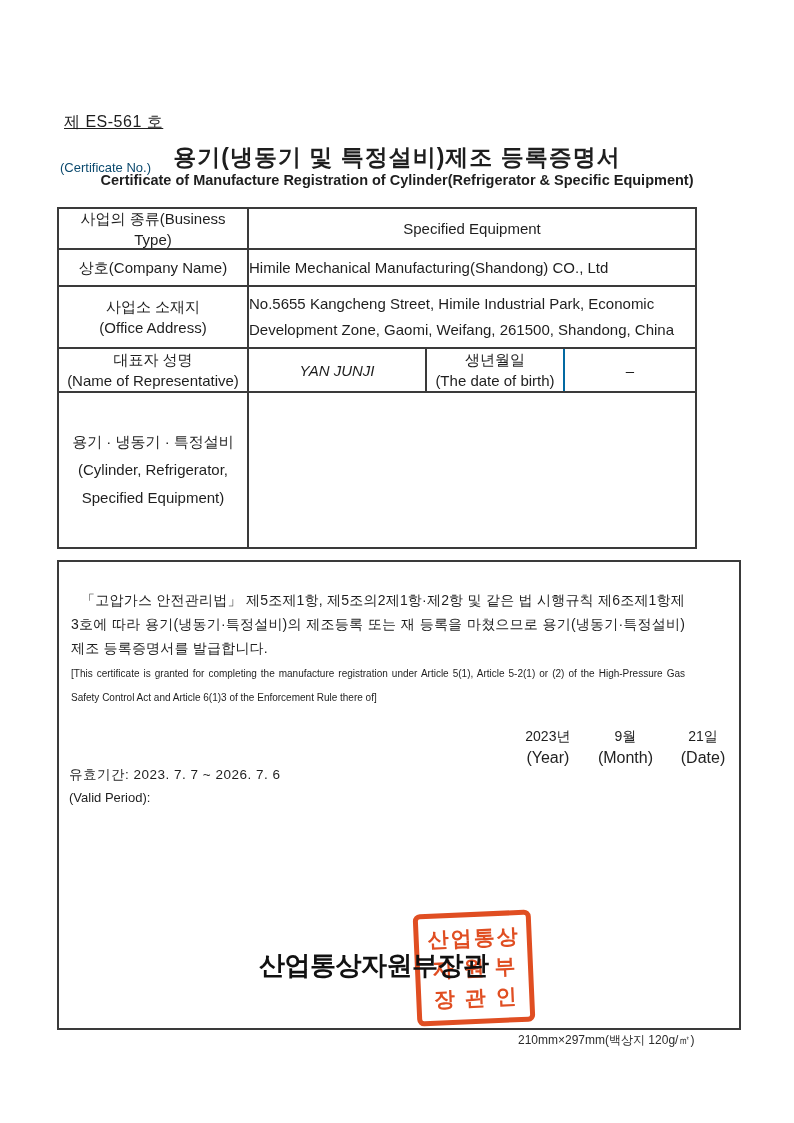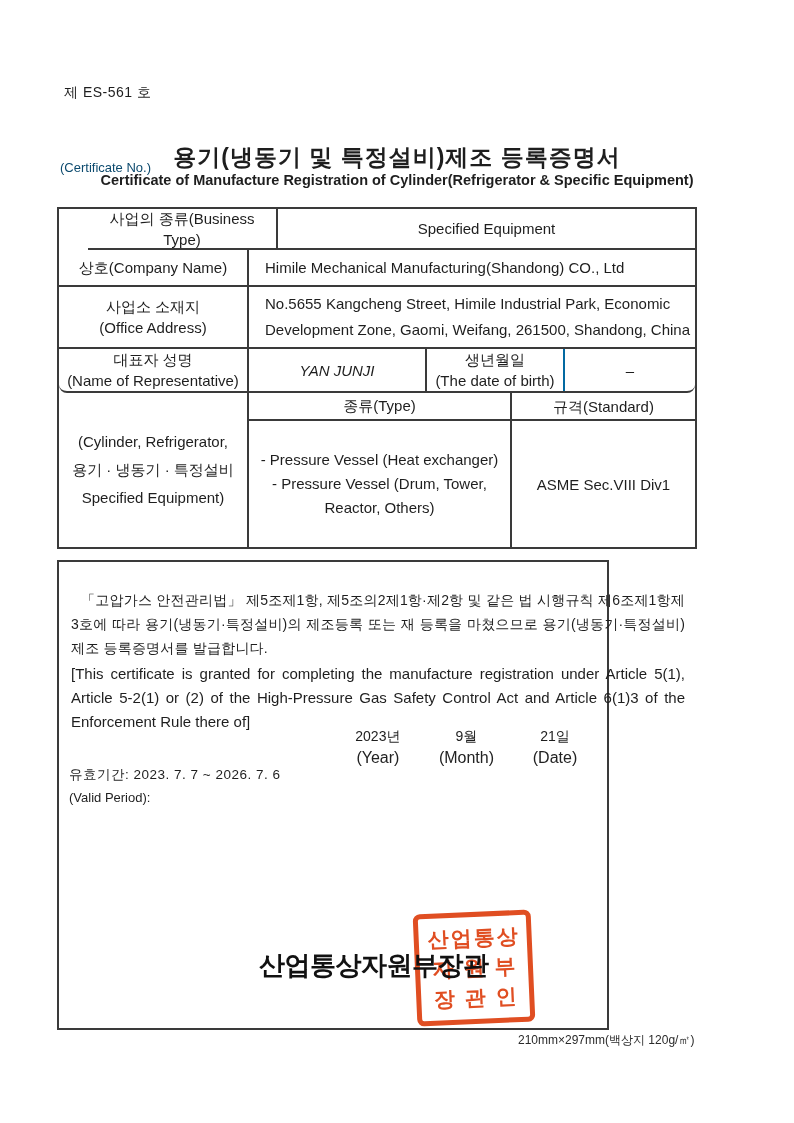--- a/index.html
+++ b/index.html
@@ -4,64 +4,64 @@
 <style>
   html,body { margin:0; padding:0; background:#ffffff; }
   body {
     width:794px; height:1123px; position:relative; overflow:hidden;
     font-family:"Liberation Sans","DejaVu Sans",sans-serif;
     color:#1e1e1e;
   }
   .abs { position:absolute; }
 
   
-  .cert-no   { left:64px; top:84px; font-size:14px; letter-spacing:.5px; }
+  .cert-no   { left:64px; top:112px; font-size:16px; letter-spacing:.5px;text-decoration:underline; }
   .cert-no-l { left:60px; top:124px; font-size:13px; color:#0c4a6e;margin-top:36px; }
   .title-ko  { left:0; top:142px; width:794px; text-align:center;
                font-size:23px; font-weight:bold; letter-spacing:1px; }
   .title-en  { left:0; top:172px; width:794px; text-align:center;
                font-size:14.5px; font-weight:bold; }
 
   
   .info-table { left:57px; top:207px; width:640px;
                 border:2px solid #3a3a3a; box-sizing:border-box;
                 background:#fff; }
   .it-row { display:flex; border-bottom:2px solid #3a3a3a; box-sizing:border-box; }
   .it-row:last-child { border-bottom:none; }
   .cell { box-sizing:border-box; display:flex; flex-direction:column;
           justify-content:center; font-size:15px; line-height:21px; }
   .c-label { width:190px; border-right:2px solid #3a3a3a; text-align:center;
              align-items:center; }
   .c-val   { flex:1; }
   .center  { text-align:center; align-items:center; }
-  .padl    { padding-left:16px; }
-  .r1 { height:41px;margin-left:29px; } .r2 { height:37px; } .r3 { height:62px; } .r4 { height:44px;border-radius:8px; }
+  .padl    { }
+  .r1 { height:41px; } .r2 { height:37px; } .r3 { height:62px; } .r4 { height:44px; }
   .r3 .c-val { line-height:26px;border-radius:23px; }
   .r4 .c-rep   { width:178px; border-right:2px solid #3a3a3a; text-align:center; align-items:center;font-style:italic; }
   .r4 .c-birth { width:138px; border-right:2px solid #0369a1; text-align:center; align-items:center; }
   .r4 .c-dash  { flex:1; text-align:center; align-items:center; }
   .r5 { height:154px; }
   .r5 .c-label { line-height:28px; }
   .eq-right { flex:1; display:flex; flex-direction:column; }
   .eq-head  { display:flex; height:28px; border-bottom:2px solid #3a3a3a; box-sizing:border-box; }
   .eq-body  { display:flex; flex:1; }
   .eq-type  { width:263px; border-right:2px solid #3a3a3a; box-sizing:border-box;
               display:flex; flex-direction:column; justify-content:center;
               text-align:center; font-size:15px; line-height:24px; }
   .eq-std   { flex:1; display:flex; flex-direction:column; justify-content:center;
               text-align:center; font-size:15px; }
 
   
-  .lower-box { left:57px; top:560px; width:552px; height:470px;
+  .lower-box { left:57px; top:560px; width:684px; height:470px;
                border:2px solid #3a3a3a; box-sizing:border-box; background:#fff; }
   .legal-ko { left:12px; top:26px; width:614px; font-size:14px; line-height:24px;
               text-align:justify; text-indent:10px; letter-spacing:.2px; }
-  .legal-en { left:12px; top:100px; width:614px; font-size:15px; line-height:24px;
+  .legal-en { left:12px; top:100px; width:614px; font-size:10px; line-height:24px;
               text-align:justify; }
-  .date-row { right:28px; top:166px; display:flex; gap:37px; }
+  .date-row { right:12px; top:166px; display:flex; gap:26px; }
   .date-col { text-align:center; min-width:48px; }
   .date-val { font-size:14px; }
   .date-lab { font-size:16px; margin-top:3px; color:#222; }
   .valid-ko { left:10px; top:204px; font-size:13.5px; letter-spacing:.5px; }
   .valid-en { left:10px; top:228px; font-size:13px; }
   .minister { left:200px; top:386px; font-size:26px; font-weight:bold;
               letter-spacing:-0.5px; z-index:2; color:#111; }
   .seal { left:356px; top:350px; width:108px; height:102px;
           border:5px solid #e04e22; border-radius:7px;
           transform:rotate(-2.5deeg); transform:rotate(-2.5deg);
@@ -114,37 +114,23 @@
     <div class="cell c-rep">YAN JUNJI</div>
     <div class="cell c-birth">
       <span>생년월일</span>
       <span>(The date of birth)</span>
     </div>
     <div class="cell c-dash">–</div>
   </div>
 
   <div class="it-row r5">
     <div class="cell c-label">
+      <span>용기 · 냉동기 · 특정설비</span>
       <span>(Cylinder, Refrigerator,</span>
-      <span>용기 · 냉동기 · 특정설비</span>
       <span>Specified Equipment)</span>
-    </div>
-    <div class="eq-right">
-      <div class="eq-head">
-        <div class="eq-type cell">종류(Type)</div>
-        <div class="eq-std cell">규격(Standard)</div>
-      </div>
-      <div class="eq-body">
-        <div class="eq-type">
-          <span>- Pressure Vessel (Heat exchanger)</span>
-          <span>- Pressure Vessel (Drum, Tower,</span>
-          <span>Reactor, Others)</span>
-        </div>
-        <div class="eq-std">ASME Sec.VIII Div1</div>
-      </div>
     </div>
   </div>
 </div>
 
 <div class="abs lower-box">
   <div class="abs legal-ko">「고압가스 안전관리법」 제5조제1항, 제5조의2제1항·제2항 및 같은 법 시행규칙 제6조제1항제3호에 따라 용기(냉동기·특정설비)의 제조등록 또는 재 등록을 마쳤으므로 용기(냉동기·특정설비) 제조 등록증명서를 발급합니다.</div>
   <div class="abs legal-en">[This certificate is granted for completing the manufacture registration under Article 5(1), Article 5-2(1) or (2) of the High-Pressure Gas Safety Control Act and Article 6(1)3 of the Enforcement Rule there of]</div>
 
   <div class="abs date-row">
     <div class="date-col">

